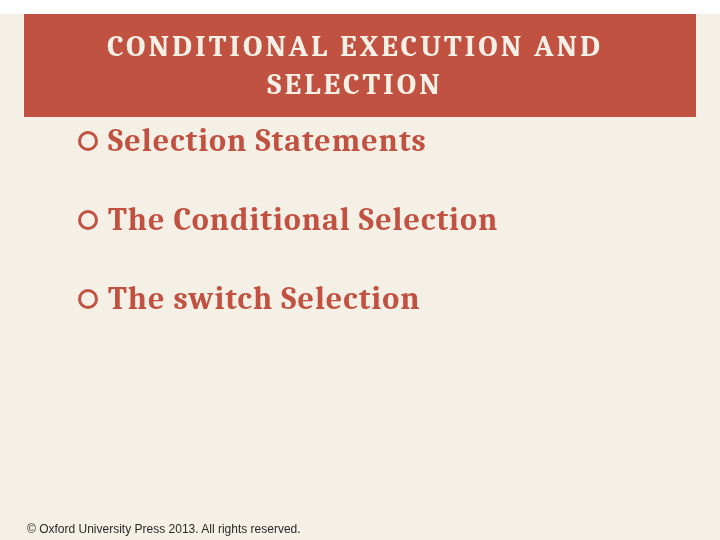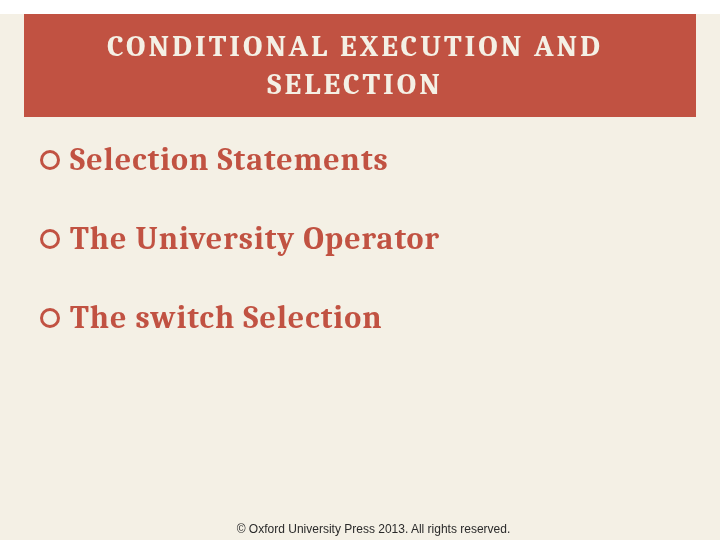--- a/index.html
+++ b/index.html
@@ -22,21 +22,22 @@
     margin: 14px 24px 0 24px;
     padding: 14px 20px 14px 10px;
     text-align: center;
     color: #F4F0E5;
     font-weight: 700;
     font-size: 30px;
     letter-spacing: 3px;
     line-height: 1.25;
   }
   .content {
-    padding: 24px 40px 0 40px;
+    padding: 5px 40px 0 40px;
+    margin-left: 38px;
   }
   .bullet-item {
     display: flex;
     align-items: center;
     margin-bottom: 42px;
   }
   .bullet-marker {
     width: 20px;
     height: 20px;
     border: 3px solid #C15242;
@@ -49,21 +50,20 @@
     color: #C15242;
     font-weight: 700;
     font-size: 32px;
     letter-spacing: 1px;
   }
   .footer {
     position: absolute;
     bottom: 18px;
     left: 0;
     right: 0;
-    text-align: center;
     font-family: Arial, Helvetica, sans-serif;
     font-size: 12px;
     color: #2a2a2a;
     margin-left: 27px;
   }
 </style>
 </head>
 <body>
 
 <div class="slide">
@@ -72,21 +72,21 @@
 
   <div class="content">
 
     <div class="bullet-item">
       <span class="bullet-marker"></span>
       <span class="bullet-text">Selection Statements</span>
     </div>
 
     <div class="bullet-item">
       <span class="bullet-marker"></span>
-      <span class="bullet-text">The University Operator</span>
+      <span class="bullet-text">The Conditional Selection</span>
     </div>
 
     <div class="bullet-item">
       <span class="bullet-marker"></span>
       <span class="bullet-text">The switch Selection</span>
     </div>
 
   </div>
 
   <div class="footer">© Oxford University Press 2013. All rights reserved.</div>

